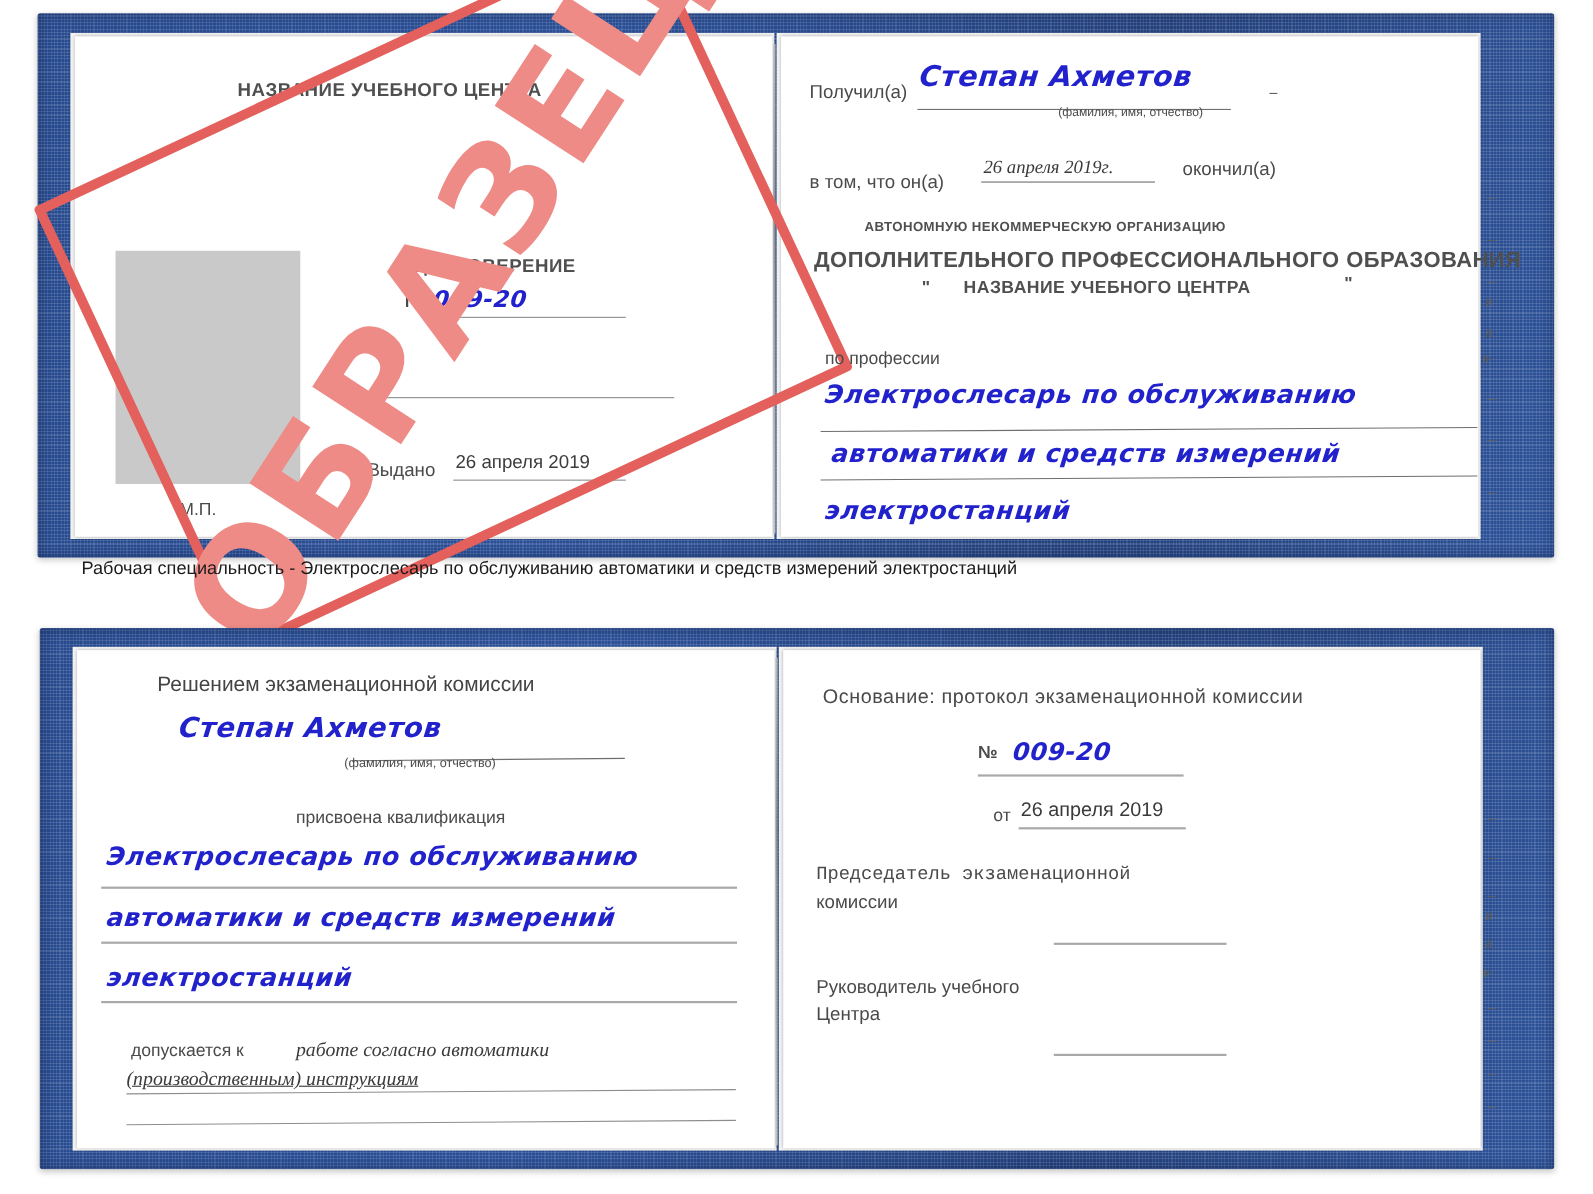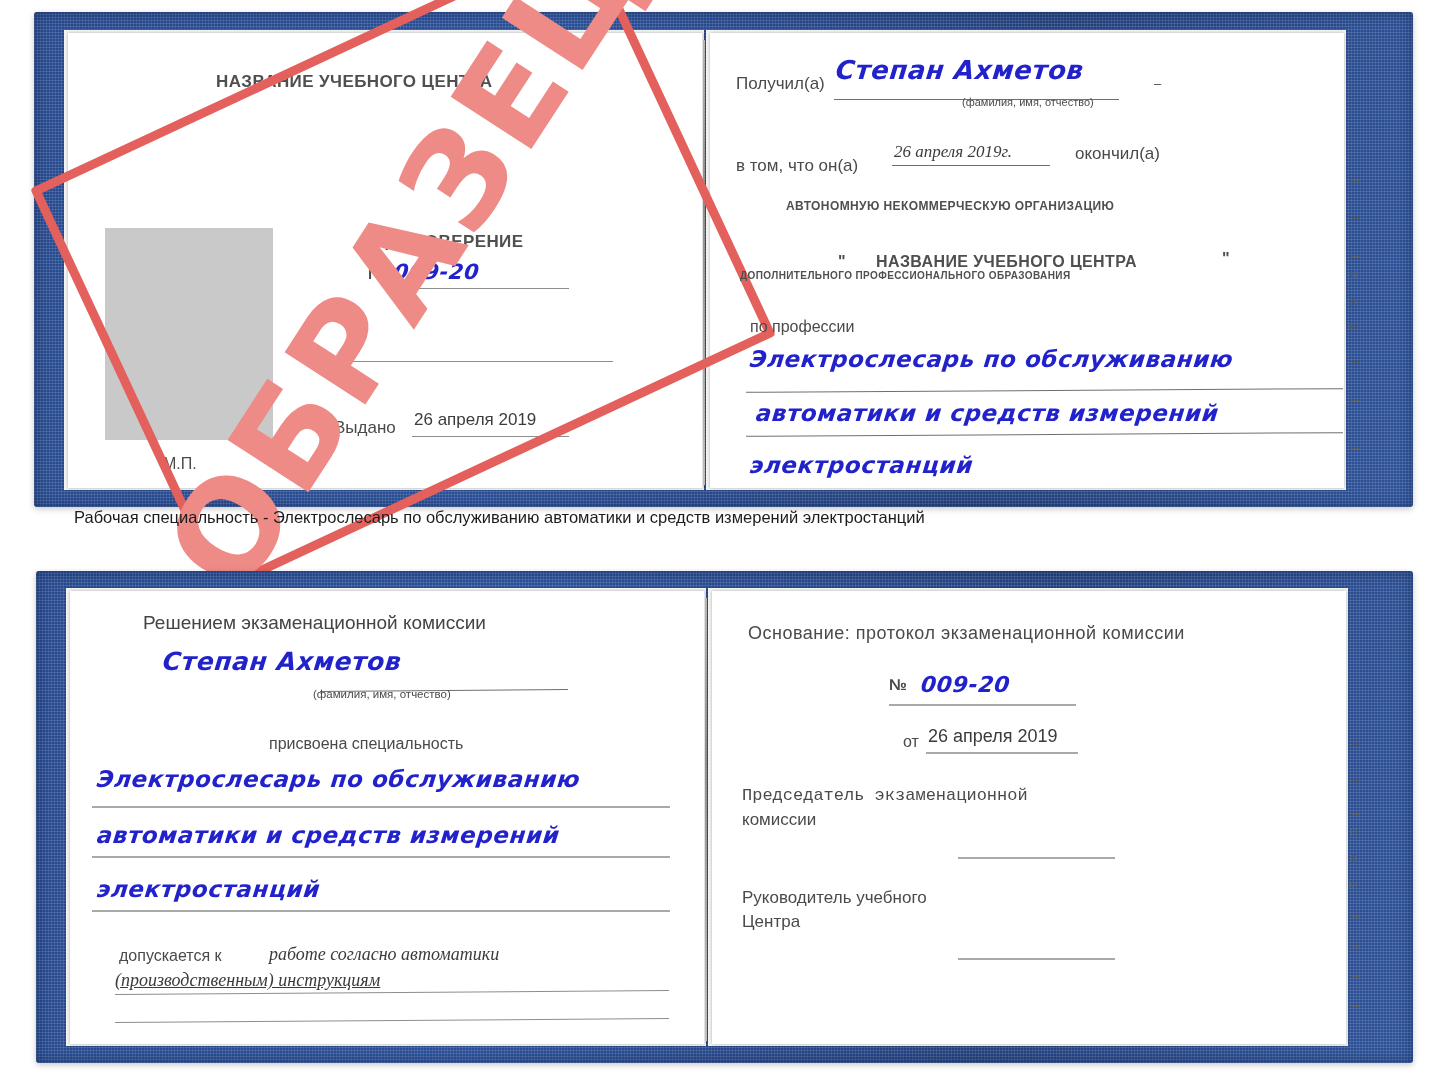--- a/index.html
+++ b/index.html
@@ -184,21 +184,21 @@
 <div class="rule dark" style="left:834px; top:99px; width:285px;"></div>
 <div class="tx" style="left:962px; top:96px; font-size:11px;">(фамилия, имя, отчество)</div>
 <div class="tx" style="left:1154px; top:76px; font-size:13px;">–</div>
 
 <div class="tx" style="left:736px; top:144px; font-size:17px;margin-top:12px;">в том, что он(а)</div>
 <div class="typed-italic" style="left:894px; top:142px; font-size:17px;">26 апреля 2019г.</div>
 <div class="rule dark" style="left:892px; top:165px; width:158px;"></div>
 <div class="tx" style="left:1075px; top:144px; font-size:17px;">окончил(а)</div>
 
 <div class="tx caps" style="left:786px; top:199px; font-size:12px;">АВТОНОМНУЮ НЕКОММЕРЧЕСКУЮ ОРГАНИЗАЦИЮ</div>
-<div class="tx caps" style="left:740px; top:226px; font-size:10px;margin-top:44px;">ДОПОЛНИТЕЛЬНОГО ПРОФЕССИОНАЛЬНОГО ОБРАЗОВАНИЯ</div>
+<div class="tx caps" style="left:740px; top:226px; font-size:20px;">ДОПОЛНИТЕЛЬНОГО ПРОФЕССИОНАЛЬНОГО ОБРАЗОВАНИЯ</div>
 <div class="tx caps" style="left:838px; top:253px; font-size:16px;">"</div>
 <div class="tx caps" style="left:876px; top:253px; font-size:16px;">НАЗВАНИЕ УЧЕБНОГО ЦЕНТРА</div>
 <div class="tx caps" style="left:1222px; top:250px; font-size:16px;">"</div>
 
 <div class="tx" style="left:750px; top:318px; font-size:16px;">по профессии</div>
 
 <div class="hand" style="left:750px; top:346px; font-size:23px;">Электрослесарь по обслуживанию</div>
 <div class="rule dark" style="left:746px; top:390px; width:597px; transform:rotate(-0.35deg);"></div>
 
 <div class="hand" style="left:756px; top:400px; font-size:23px;">автоматики и средств измерений</div>
@@ -229,21 +229,21 @@
 <div class="page right" style="left:712px; top:591px; width:634px; height:453px;"></div>
 
 <div class="gutter" style="left:705px; top:598px; height:443px;"></div>
 
 <div class="tx" style="left:143px; top:612px; font-size:19px; color:#444;">Решением экзаменационной комиссии</div>
 
 <div class="hand" style="left:163px; top:647px; font-size:25px;">Степан Ахметов</div>
 <div class="rule dark" style="left:320px; top:690px; width:248px; transform:rotate(-0.5deg);"></div>
 <div class="tx" style="left:313px; top:688px; font-size:11.5px;">(фамилия, имя, отчество)</div>
 
-<div class="tx" style="left:269px; top:735px; font-size:16px;">присвоена специальность</div>
+<div class="tx" style="left:269px; top:735px; font-size:16px;">присвоена квалификация</div>
 
 <div class="hand" style="left:97px; top:766px; font-size:23px;">Электрослесарь по обслуживанию</div>
 <div class="rule light" style="left:92px; top:806px; width:578px; height:2px;"></div>
 
 <div class="hand" style="left:97px; top:822px; font-size:23px;">автоматики и средств измерений</div>
 <div class="rule light" style="left:92px; top:856px; width:578px; height:2px;"></div>
 
 <div class="hand" style="left:97px; top:876px; font-size:23px;">электростанций</div>
 <div class="rule light" style="left:92px; top:910px; width:578px; height:2px;"></div>
 

